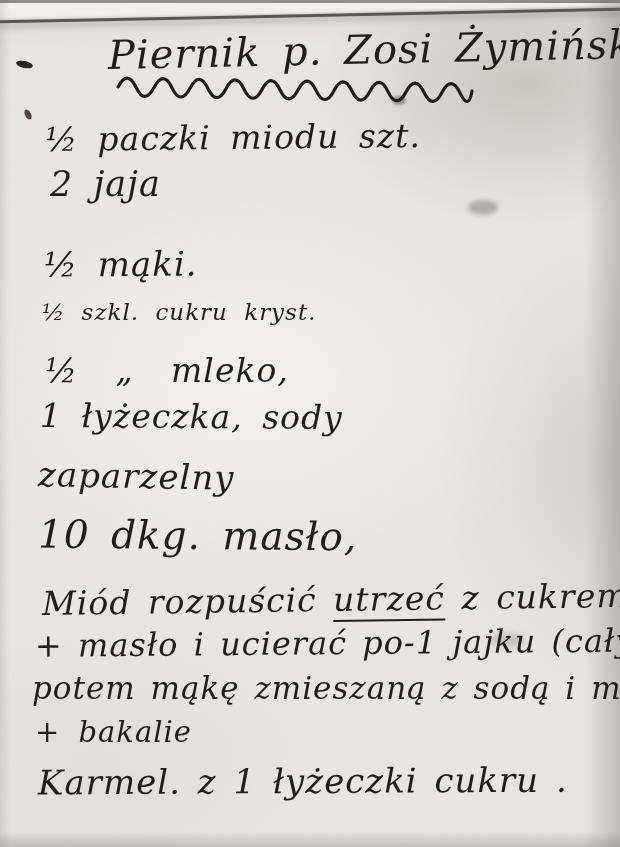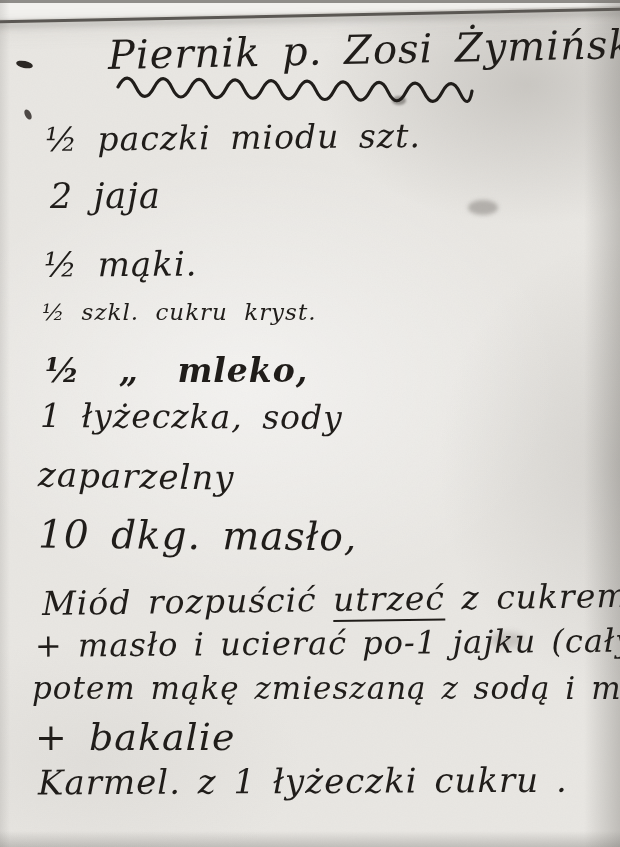--- a/index.html
+++ b/index.html
@@ -45,31 +45,31 @@
   .speck-dot { left: 25px; top: 109px; width: 6px; height: 11px; background: #4d4845; transform: rotate(-28deg); }
   .smudge-mleko { left: 468px; top: 200px; width: 30px; height: 15px; background: rgba(118,113,108,0.45); filter: blur(2px); }
   .smudge-title { left: 392px; top: 96px; width: 14px; height: 9px; background: rgba(90,86,82,0.55); filter: blur(1px); }
   .smudge-mid-right { left: 490px; top: 632px; width: 34px; height: 16px; background: rgba(140,136,130,0.35); filter: blur(3px); }
 
   .hand { position: absolute; white-space: nowrap; letter-spacing: 1px; word-spacing: 8px; }
   .title { left: 108px; top: 26px; font-size: 40px; transform: rotate(-1.2deg); }
   .squiggle { position: absolute; left: 116px; top: 74px; transform: rotate(1deg); }
 
   .l1  { left: 45px; top: 118px; font-size: 33px; transform: rotate(-0.6deg); }
-  .l2  { left: 50px; top: 176px; font-size: 35px; }
+  .l2  { left: 50px; top: 164px; font-size: 35px; }
   .l3  { left: 44px; top: 244px; font-size: 34px; transform: rotate(-0.4deg); }
   .l4  { left: 42px; top: 299px; font-size: 23px; }
-  .l5  { left: 45px; top: 351px; font-size: 33px; word-spacing: 26px; font-weight: bold; }
+  .l5  { left: 45px; top: 351px; font-size: 33px; word-spacing: 26px; }
   .l6  { left: 40px; top: 397px; font-size: 33px; transform: rotate(0.4deg); }
   .l7  { left: 38px; top: 456px; font-size: 34px; transform: rotate(1deg); }
   .l8  { left: 38px; top: 513px; font-size: 39px; transform: rotate(0.5deg); }
   .l9  { left: 42px; top: 580px; font-size: 33px; word-spacing: 5px; transform: rotate(-0.8deg); }
   .l10 { left: 35px; top: 624px; font-size: 32px; word-spacing: 4px; transform: rotate(-0.5deg); }
   .l11 { left: 32px; top: 670px; font-size: 31px; word-spacing: 4px; }
-  .l12 { left: 35px; top: 715px; font-size: 38px; }
+  .l12 { left: 35px; top: 715px; font-size: 29px; }
   .l13 { left: 38px; top: 761px; font-size: 34px; word-spacing: 5px; transform: rotate(-0.3deg); }
 
   .u { text-decoration: none; border-bottom: 2.5px solid #201d1a; padding-bottom: 1px; }
 </style>
 </head>
 <body>
 
 <div class="page">
 
   <svg class="grain" width="620" height="847">

